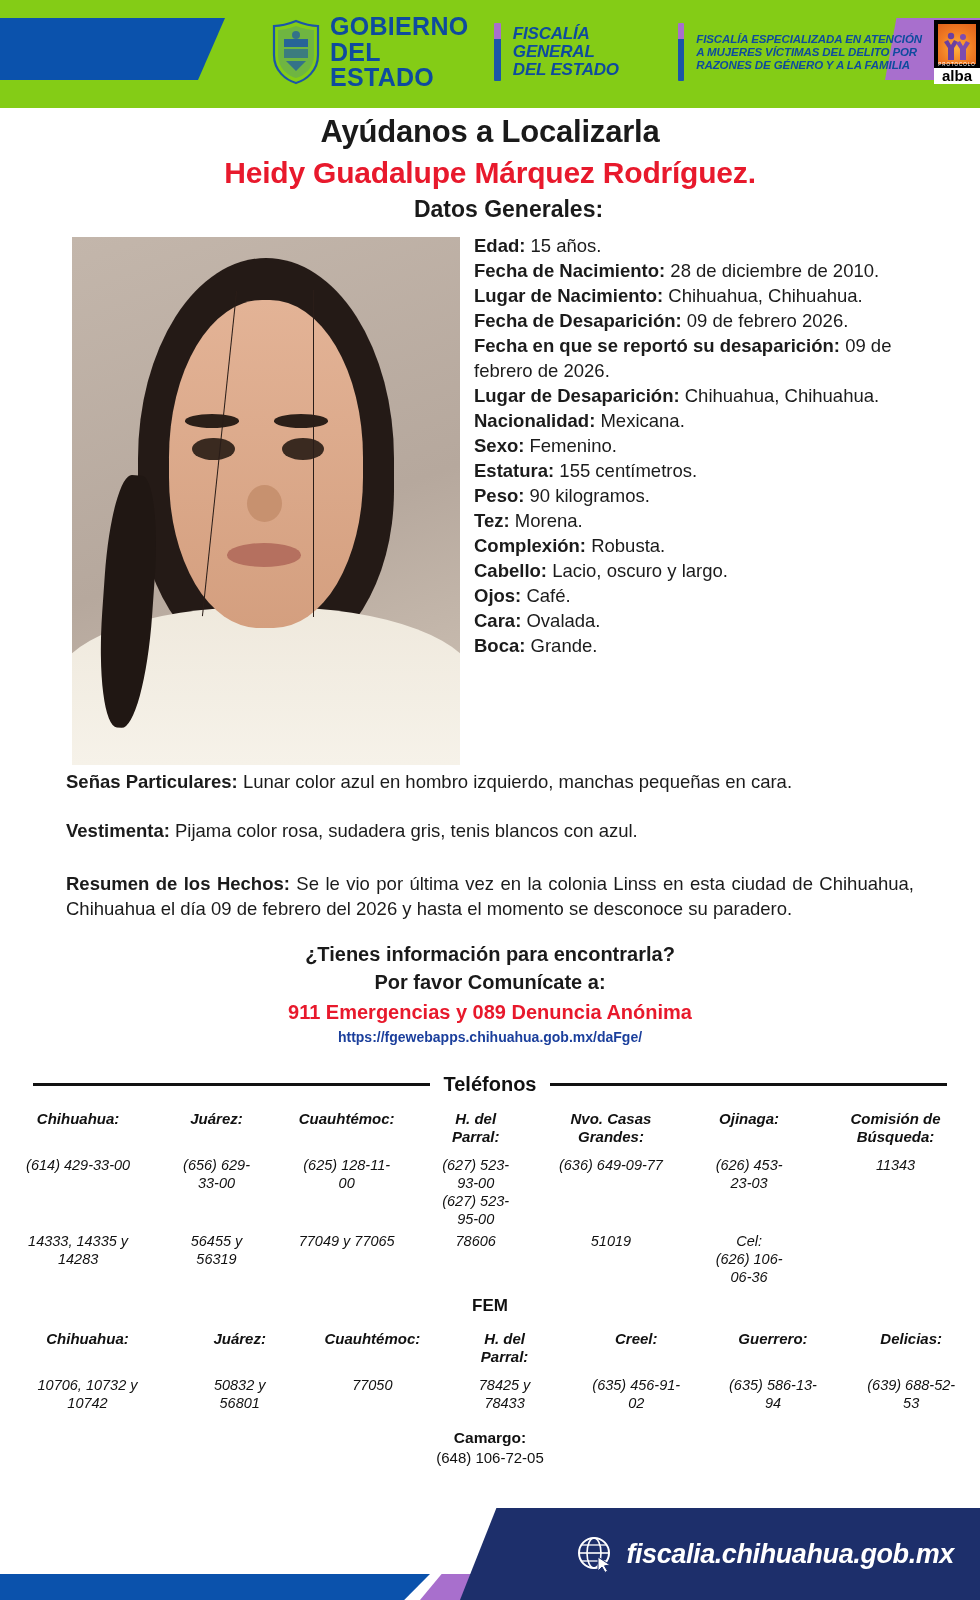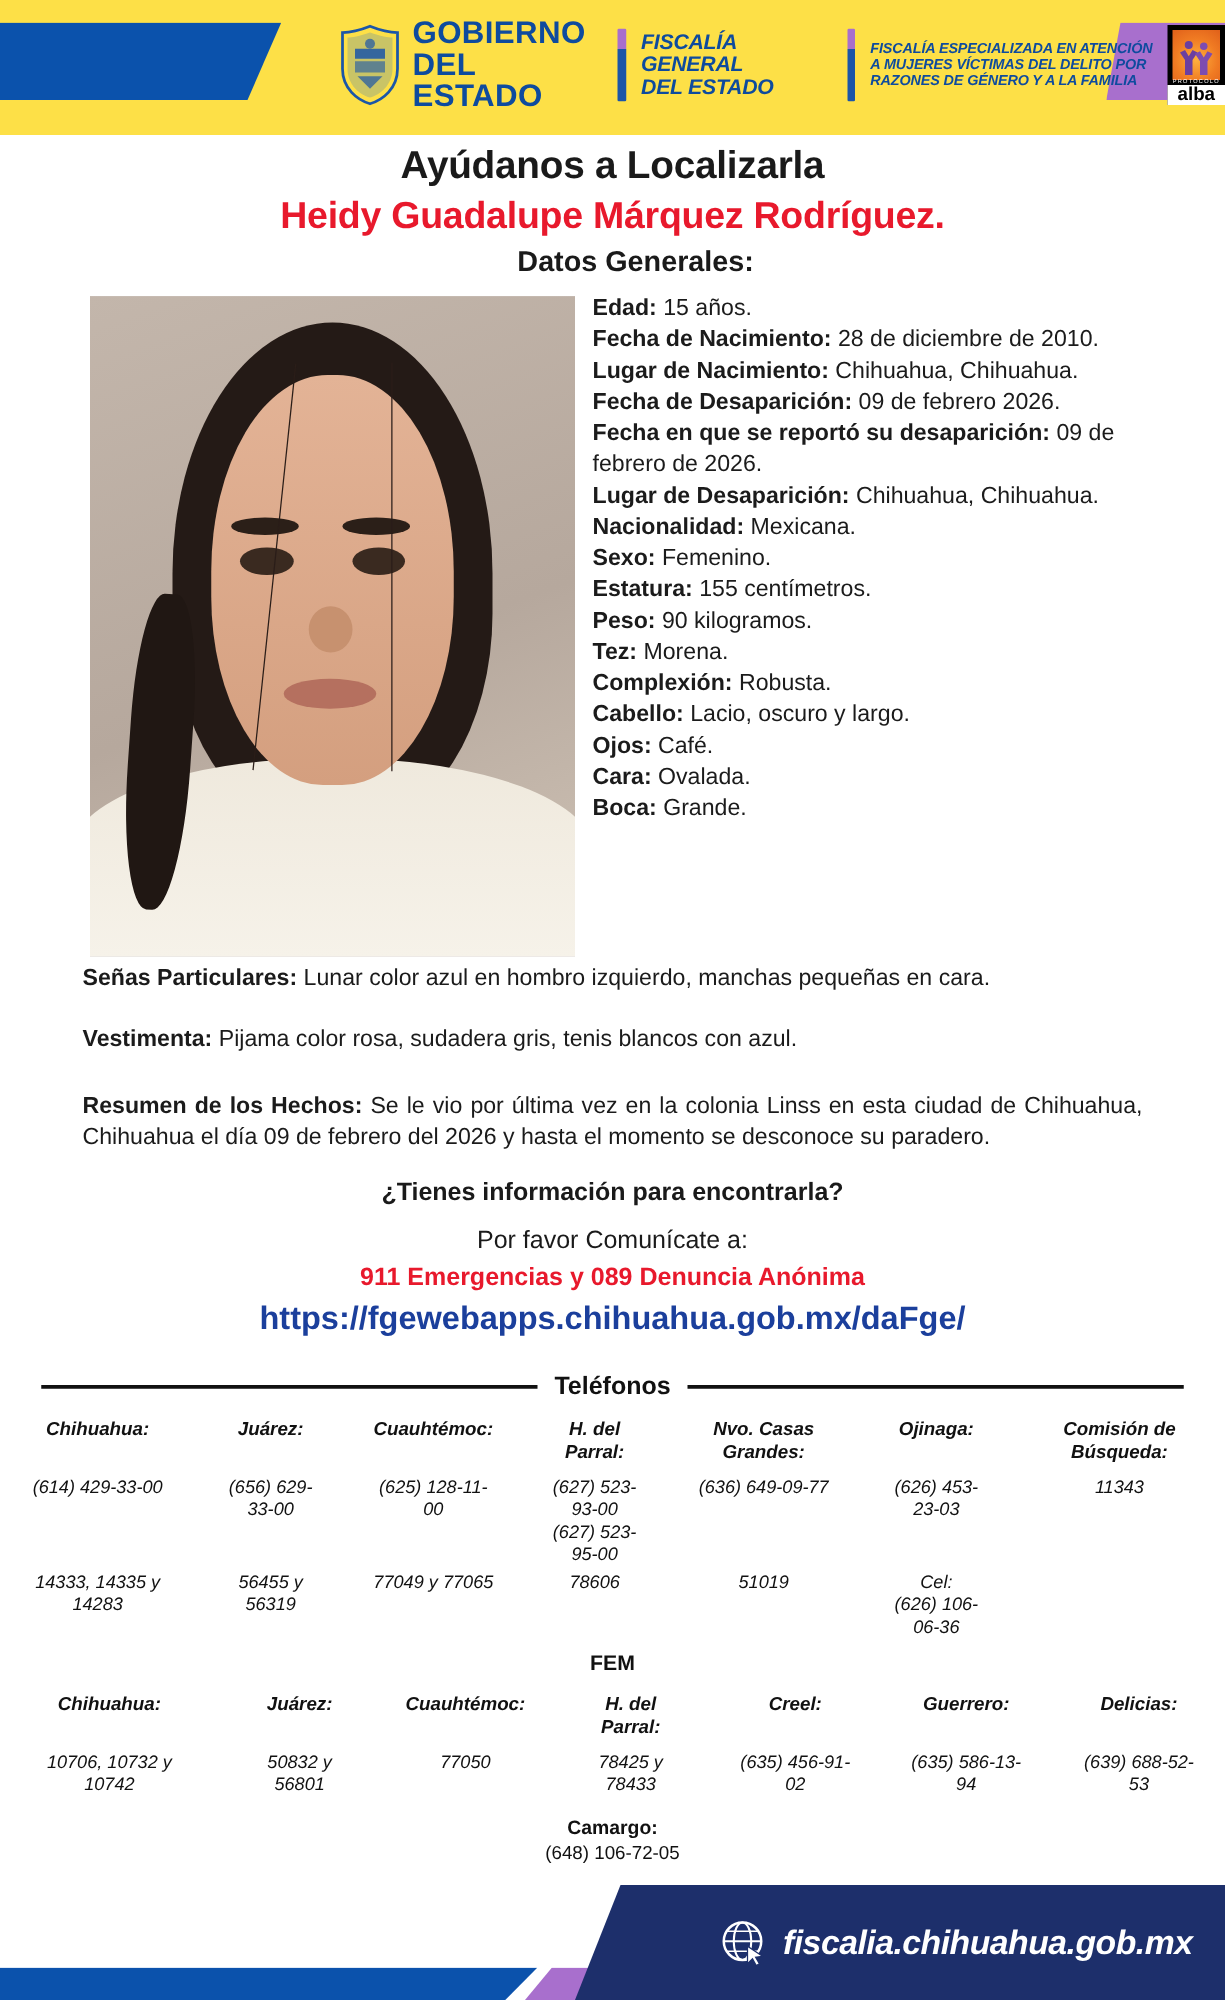--- a/index.html
+++ b/index.html
@@ -2,21 +2,21 @@
 <html><head>
 <meta charset="utf-8">
 <style>
   html,body{margin:0;padding:0;}
   body{
     width:980px;height:1600px;background:#ffffff;
     font-family:"Liberation Sans", sans-serif;
     color:#111;overflow:hidden;position:relative;
   }
   
-  .header{position:relative;width:980px;height:108px;background:#fde047;}
+  .header{position:relative;width:980px;height:108px;background:#84cc16;}
   .hdr-blue-left{
     position:absolute;left:0;top:18px;width:225px;height:62px;background:#0b52ac;
     clip-path:polygon(0 0,100% 0,88% 100%,0 100%);
   }
   .hdr-purple-right{
     position:absolute;right:0;top:18px;width:95px;height:62px;background:#a86fcd;
     clip-path:polygon(12% 0,100% 0,100% 100%,0 100%);
   }
   .logos{position:absolute;left:270px;top:14px;display:flex;align-items:center;gap:0;}
   .shield{width:52px;height:66px;flex:0 0 auto;}
@@ -98,23 +98,23 @@
   .fields .lbl{font-weight:bold;}
   
   .wide{position:relative;padding:0 66px;font-size:18.5px;line-height:25px;color:#1b1b1b;}
   .wide .lbl{font-weight:bold;}
   .p-senas{margin-top:0;}
   .p-vest{margin-top:24px;}
   .p-resumen{margin-top:28px;text-align:justify;}
   
   .cta{text-align:center;margin-top:22px;}
   .cta .q{font-size:20px;font-weight:bold;color:#1a1a1a;}
-  .cta .c{font-size:20px;font-weight:normal;color:#1a1a1a;margin-top:15px;}
+  .cta .c{font-size:20px;font-weight:bold;color:#1a1a1a;margin-top:5px;}
   .cta .tel{font-size:20px;font-weight:bold;color:#e8192c;margin-top:7px;}
-  .cta .url{font-size:26px;font-weight:bold;color:#1b3f9c;margin-top:5px;}
+  .cta .url{font-size:14px;font-weight:bold;color:#1b3f9c;margin-top:5px;}
   
   .tel-head{display:flex;align-items:center;justify-content:center;margin-top:28px;padding:0 33px;gap:14px;}
   .tel-head .rule{flex:1;height:3px;background:#111;}
   .tel-head .txt{font-size:20px;font-weight:bold;color:#111;}
   table.phones{width:100%;border-collapse:collapse;margin-top:12px;}
   table.phones td,table.phones th{
     text-align:center;vertical-align:top;font-size:14.5px;line-height:18px;color:#111;padding:2px 20px;font-style:italic;
   }
   table.phones th{font-weight:bold;font-size:15px;padding-bottom:8px;}
   .fem-title{text-align:center;font-size:17px;font-weight:bold;margin-top:8px;color:#111;}

